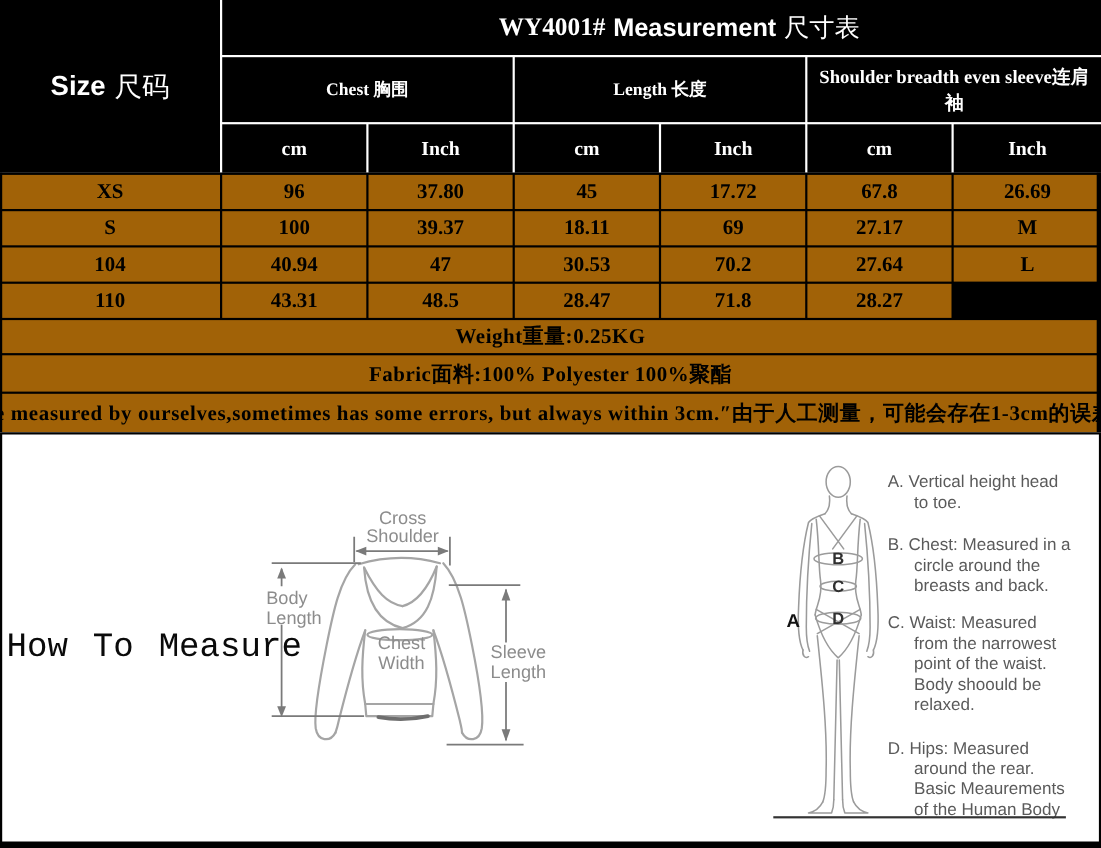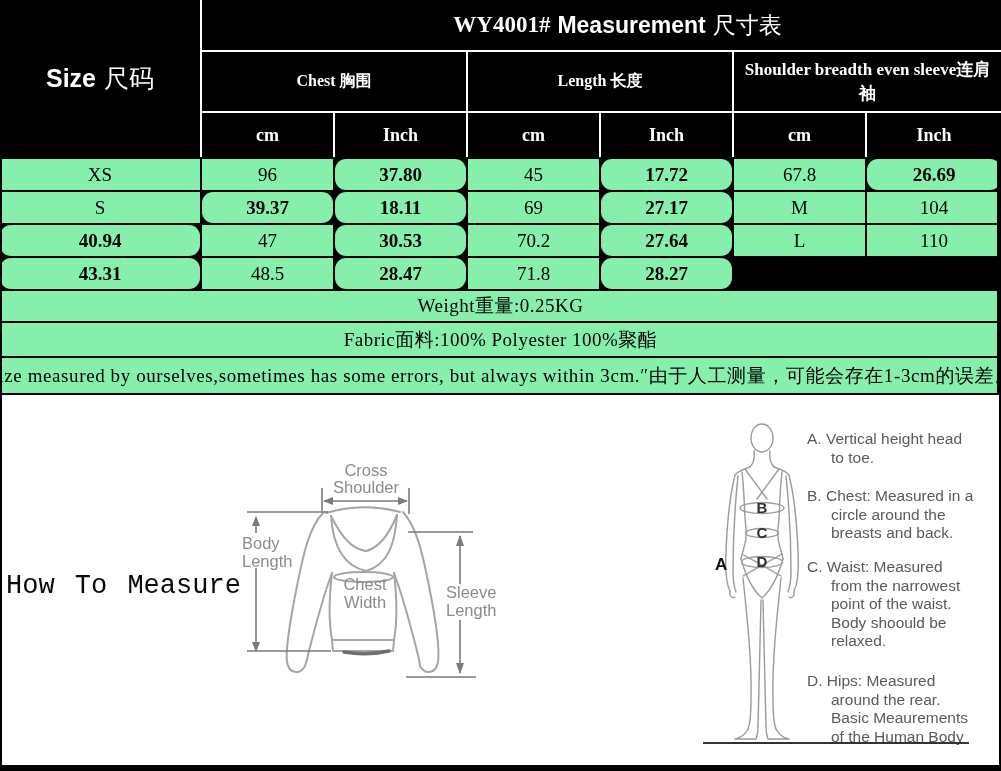--- a/index.html
+++ b/index.html
@@ -18,33 +18,33 @@
   .t-en{font-family:"Liberation Sans",sans-serif;font-weight:bold;margin-right:7px;}
   .grp{grid-column:span 2;font-weight:bold;font-size:16px;}
   .grp-small{font-size:17px;line-height:1.4;padding:0 4px;}
   .unit-cm{font-weight:bold;font-size:18px;}
   .unit-in{background:var(--yellow);color:#000;font-weight:bold;font-size:18px;}
 
   
   .bdy{display:grid;grid-template-columns:200px 131px 131px 131px 131px 131px 134px;
        grid-template-rows:31px 31px 31px 31px 30px 33px 35px;gap:2px;background:#000;
        border-top:2px solid #000;width:1001px;}
-  .bdy .c{background:#86efac;display:flex;align-items:center;justify-content:center;
-          font-size:19px;color:#000;}
-  .inch{background:var(--yellow);font-weight:bold;font-size:18px;border-radius:11px;}
+  .bdy .c{background:#a16207;display:flex;align-items:center;justify-content:center;
+          font-size:19px;color:#000;font-weight:bold;}
+  .inch{background:var(--yellow);font-weight:bold;font-size:18px;}
   .full{grid-column:1/8;font-size:18px;letter-spacing:0.5px;}
   .disc{font-size:16px;letter-spacing:0.6px;white-space:nowrap;}
   .edge-left{position:absolute;left:0;top:157px;width:2px;height:236px;background:#000;}
   .edge-right{position:absolute;right:0;top:157px;width:4px;height:236px;background:#000;}
 
   
   .htm{position:relative;width:1001px;height:378px;box-sizing:border-box;
        border:2px solid #000;border-bottom:6px solid #000;background:#fff;}
   .htm-heading{position:absolute;left:4px;top:176px;
-       font-family:"Liberation Mono",monospace;font-size:27px;color:#0a0a0a;
+       font-family:"Liberation Mono",monospace;font-size:31px;color:#0a0a0a;
        white-space:nowrap;letter-spacing:0px;word-spacing:4px;}
   .diag-svg{position:absolute;left:0;top:0;}
   .anno{position:absolute;left:805px;width:200px;
         font-family:"Liberation Sans",sans-serif;font-size:15.5px;line-height:18.5px;
         color:#5a5a5a;}
   .anno .wrap{padding-left:24px;}
   .anno-a{top:35px;} .anno-b{top:92px;} .anno-c{top:163px;} .anno-d{top:277px;}
   .anno-underline{position:absolute;left:701px;top:347px;width:266px;height:2px;background:#333;}
 
   
@@ -87,20 +87,21 @@
 
     <div class="c">XS</div>
     <div class="c">96</div>
     <div class="c inch">37.80</div>
     <div class="c">45</div>
     <div class="c inch">17.72</div>
     <div class="c">67.8</div>
     <div class="c inch">26.69</div>
 
     <div class="c">S</div>
+    <div class="c">100</div>
     <div class="c inch">39.37</div>
     <div class="c inch">18.11</div>
     <div class="c">69</div>
     <div class="c inch">27.17</div>
 
     <div class="c">M</div>
     <div class="c">104</div>
     <div class="c inch">40.94</div>
     <div class="c">47</div>
     <div class="c inch">30.53</div>

